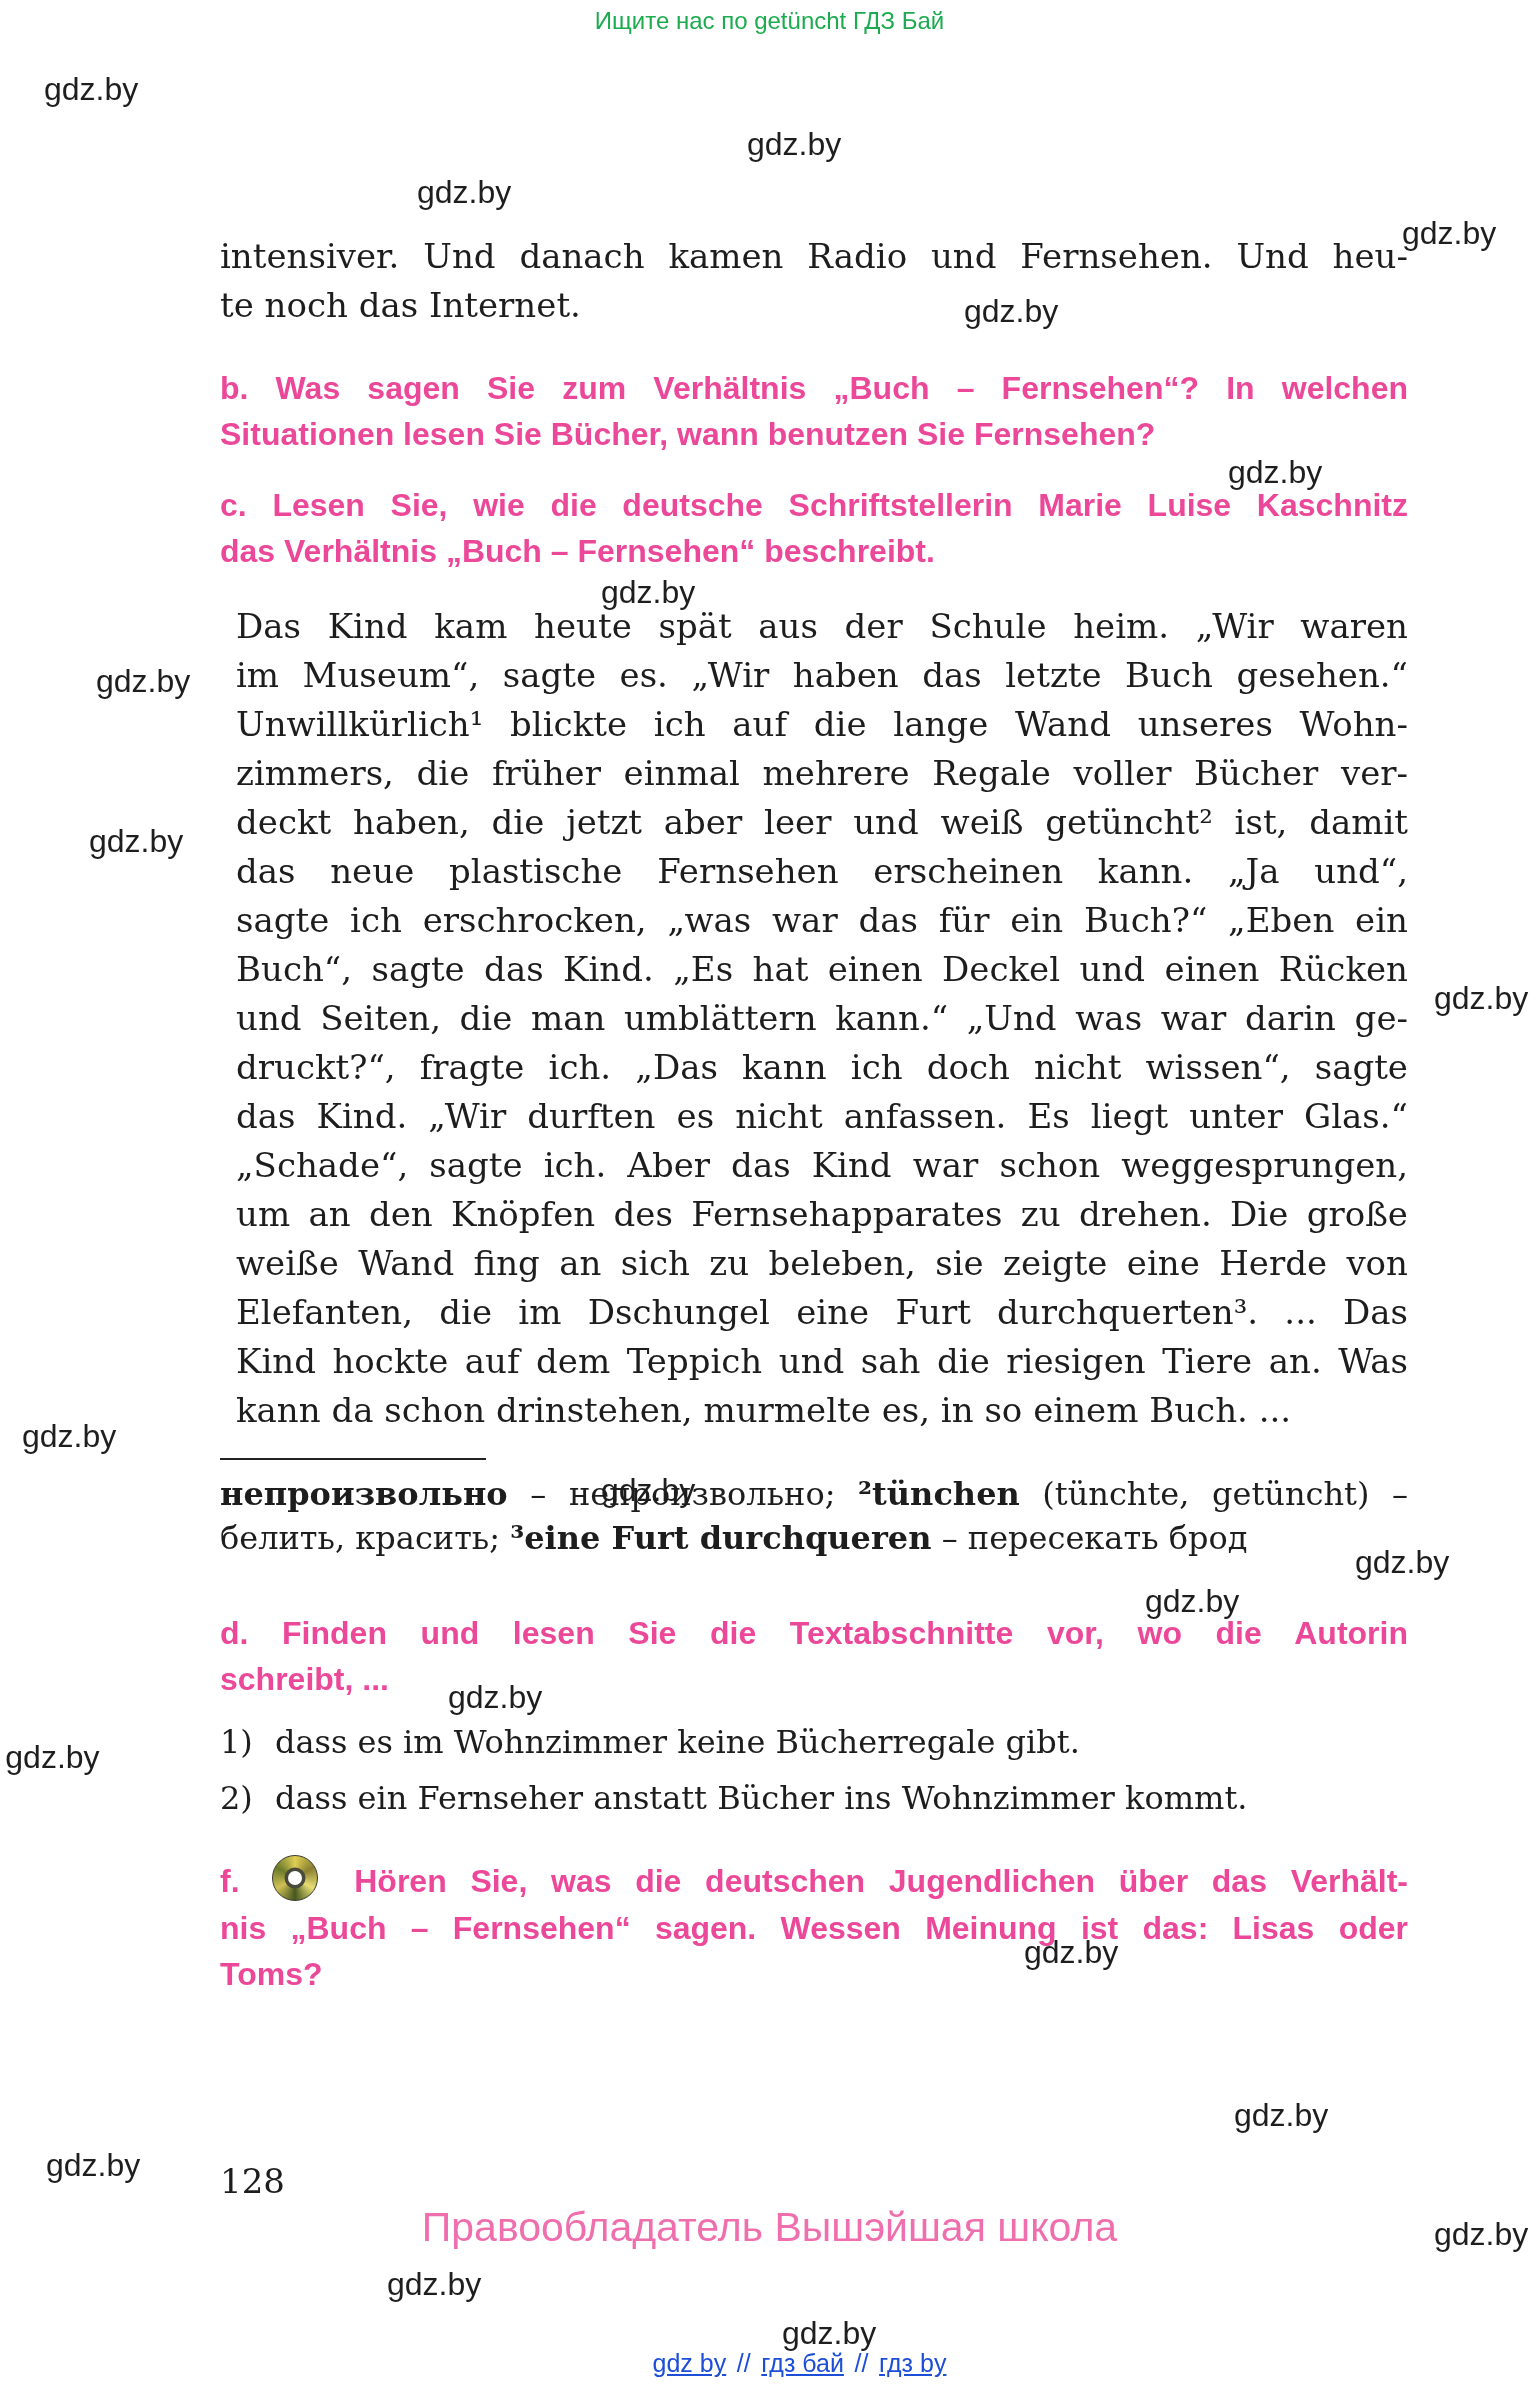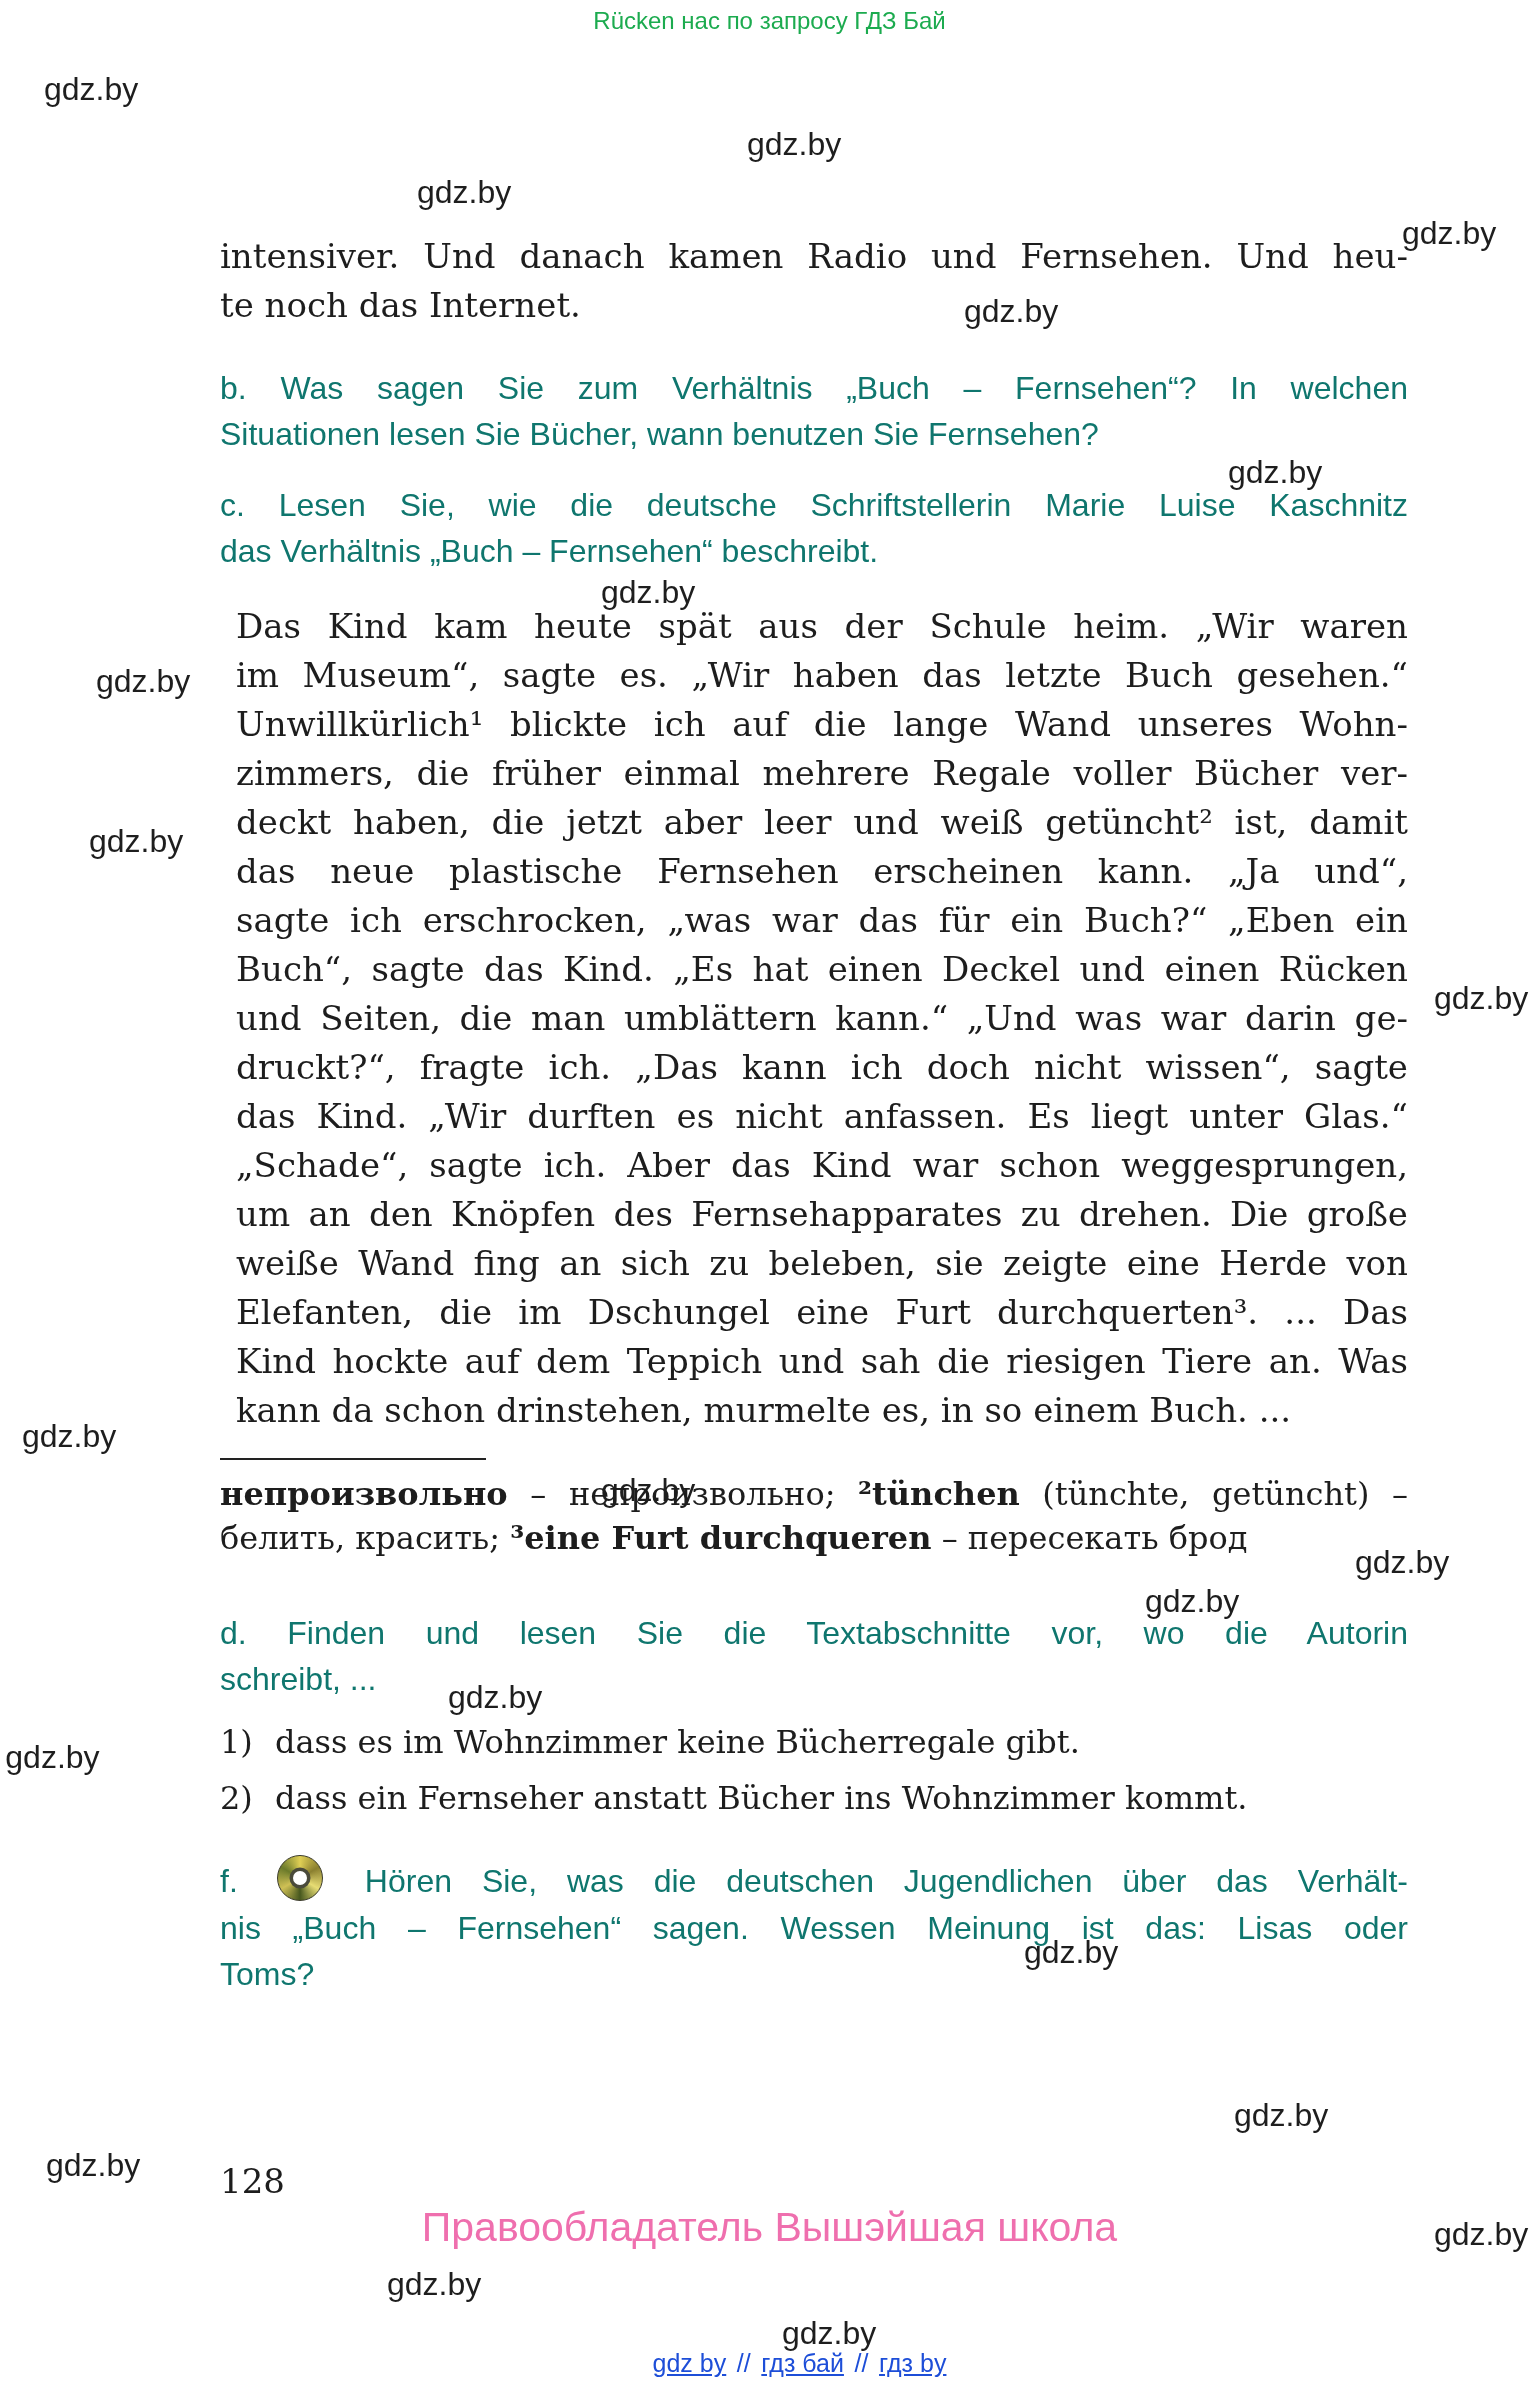--- a/index.html
+++ b/index.html
@@ -44,24 +44,24 @@
     line-height: 49px;
     text-align: justify;
     text-align-last: justify;
   }
   .serif-line.last { text-align-last: left; }
 
   
   .task {
     margin-top: 35px;
     font-family: "Liberation Sans", sans-serif;
-    font-weight: 400;
+    font-weight: 700;
     font-size: 32px;
     line-height: 46px;
-    color: #0f766e;
+    color: #ec4899;
   }
   .task-c { margin-top: 25px; }
   .task-d { margin-top: 50px; }
   .task-e { margin-top: 25px; }
   .task-f { margin-top: 32px; }
   .task-line {
     text-align: justify;
     text-align-last: justify;
   }
   .task-line.last { text-align-last: left; }
@@ -135,21 +135,21 @@
   .footer a {
     color: #1d4ed8;
     text-decoration: underline;
     cursor: pointer;
   }
   .footer .sep { margin: 0 10.6px; }
 </style>
 </head>
 <body>
 
-<div class="banner">Rücken нас по запросу ГДЗ Бай</div>
+<div class="banner">Ищите нас по getüncht ГДЗ Бай</div>
 
 <div class="wm" style="left:44px;   top:71px;">gdz.by</div>
 <div class="wm" style="left:747px;  top:126px;">gdz.by</div>
 <div class="wm" style="left:417px;  top:174px;">gdz.by</div>
 <div class="wm" style="left:1402px; top:215px;">gdz.by</div>
 <div class="wm" style="left:964px; top:293px;">gdz.by</div>
 <div class="wm" style="left:1228px; top:454px;">gdz.by</div>
 <div class="wm" style="left:601px;  top:574px;">gdz.by</div>
 <div class="wm" style="left:96px;  top:663px;">gdz.by</div>
 <div class="wm" style="left:89px;  top:823px;">gdz.by</div>

